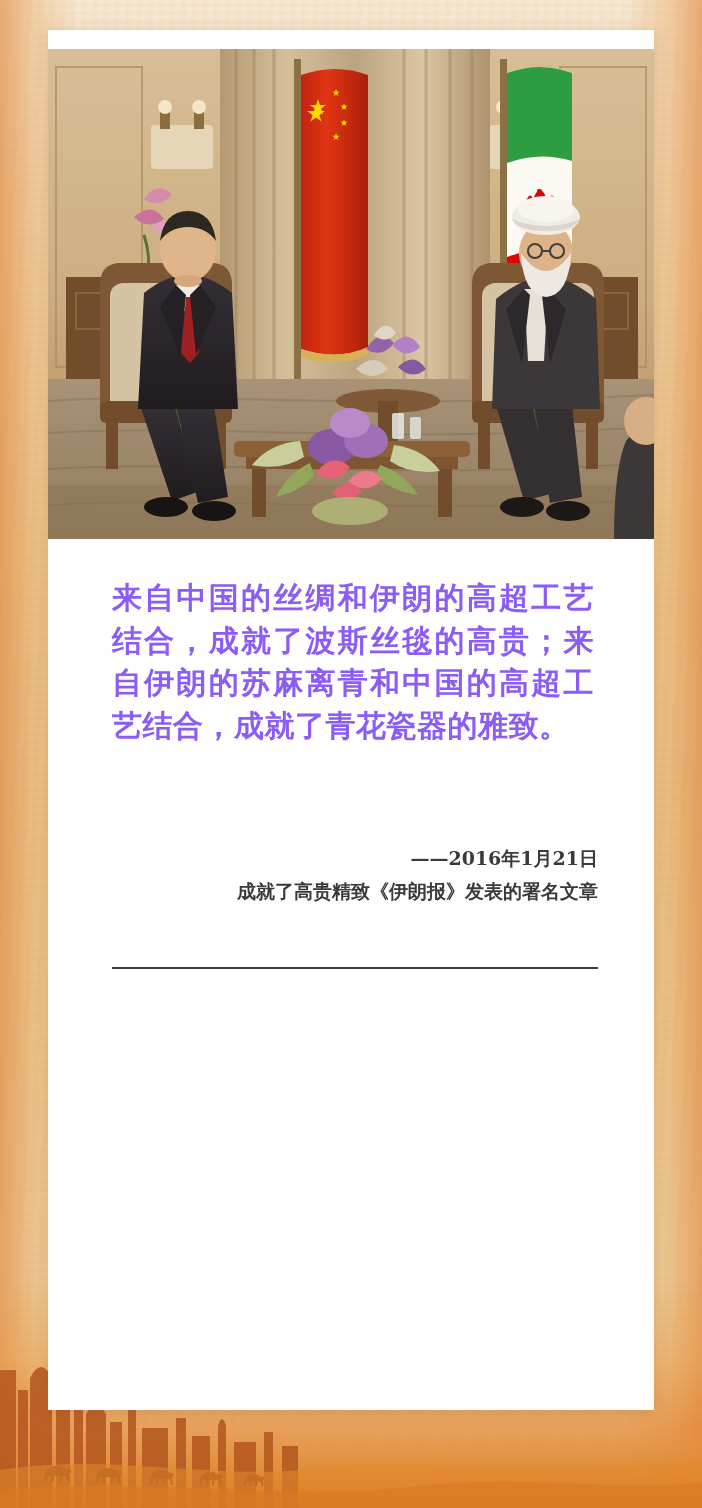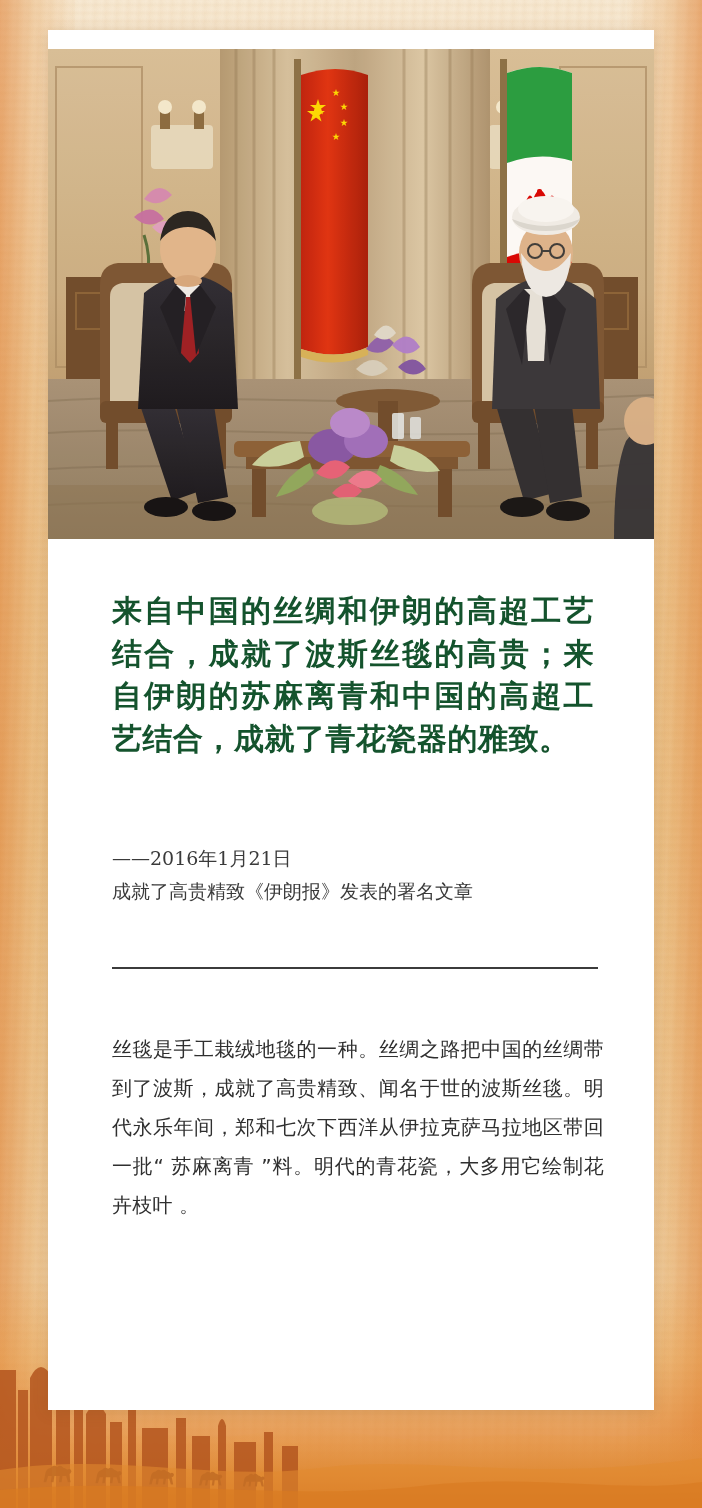--- a/index.html
+++ b/index.html
@@ -100,40 +100,42 @@
   }
   #photo {
     position: absolute;
     inset: 0;
   }
 
   
   #quote {
     position: absolute;
     left: 64px;
-    top: 560px;
+    top: 547px;
     width: 482px;
     font-family: "DejaVu Serif", "Liberation Serif", serif;
     font-weight: bold;
     font-size: 30px;
     line-height: 1.42;
     letter-spacing: 0.5px;
-    color: #14532d;
+    color: #8b5cf6;
     text-align: justify;
   }
 
   #attrib {
     position: absolute;
     left: 64px;
     top: 812px;
     width: 486px;
     font-family: "DejaVu Serif", "Liberation Serif", serif;
     font-size: 19px;
     line-height: 1.72;
     color: #3a3a3a;
+    text-align: right;
+    font-weight: bold;
   }
   #attrib .line1 { white-space: nowrap; }
   #attrib .line2 { white-space: nowrap; }
 
   #divider {
     position: absolute;
     left: 64px;
     top: 937px;
     width: 486px;
     height: 2px;
@@ -451,14 +453,13 @@
 
   <div id="quote">来自中国的丝绸和伊朗的高超工艺结合，成就了波斯丝毯的高贵；来自伊朗的苏麻离青和中国的高超工艺结合，成就了青花瓷器的雅致。</div>
 
   <div id="attrib">
     <div class="line1">——2016年1月21日</div>
     <div class="line2">成就了高贵精致《伊朗报》发表的署名文章</div>
   </div>
 
   <div id="divider"></div>
 
-  <div id="body-text">丝毯是手工栽绒地毯的一种。丝绸之路把中国的丝绸带到了波斯，成就了高贵精致、闻名于世的波斯丝毯。明代永乐年间，郑和七次下西洋从伊拉克萨马拉地区带回一批“ 苏麻离青 ”料。明代的青花瓷，大多用它绘制花卉枝叶 。</div>
 </div>
 
 </body></html>

